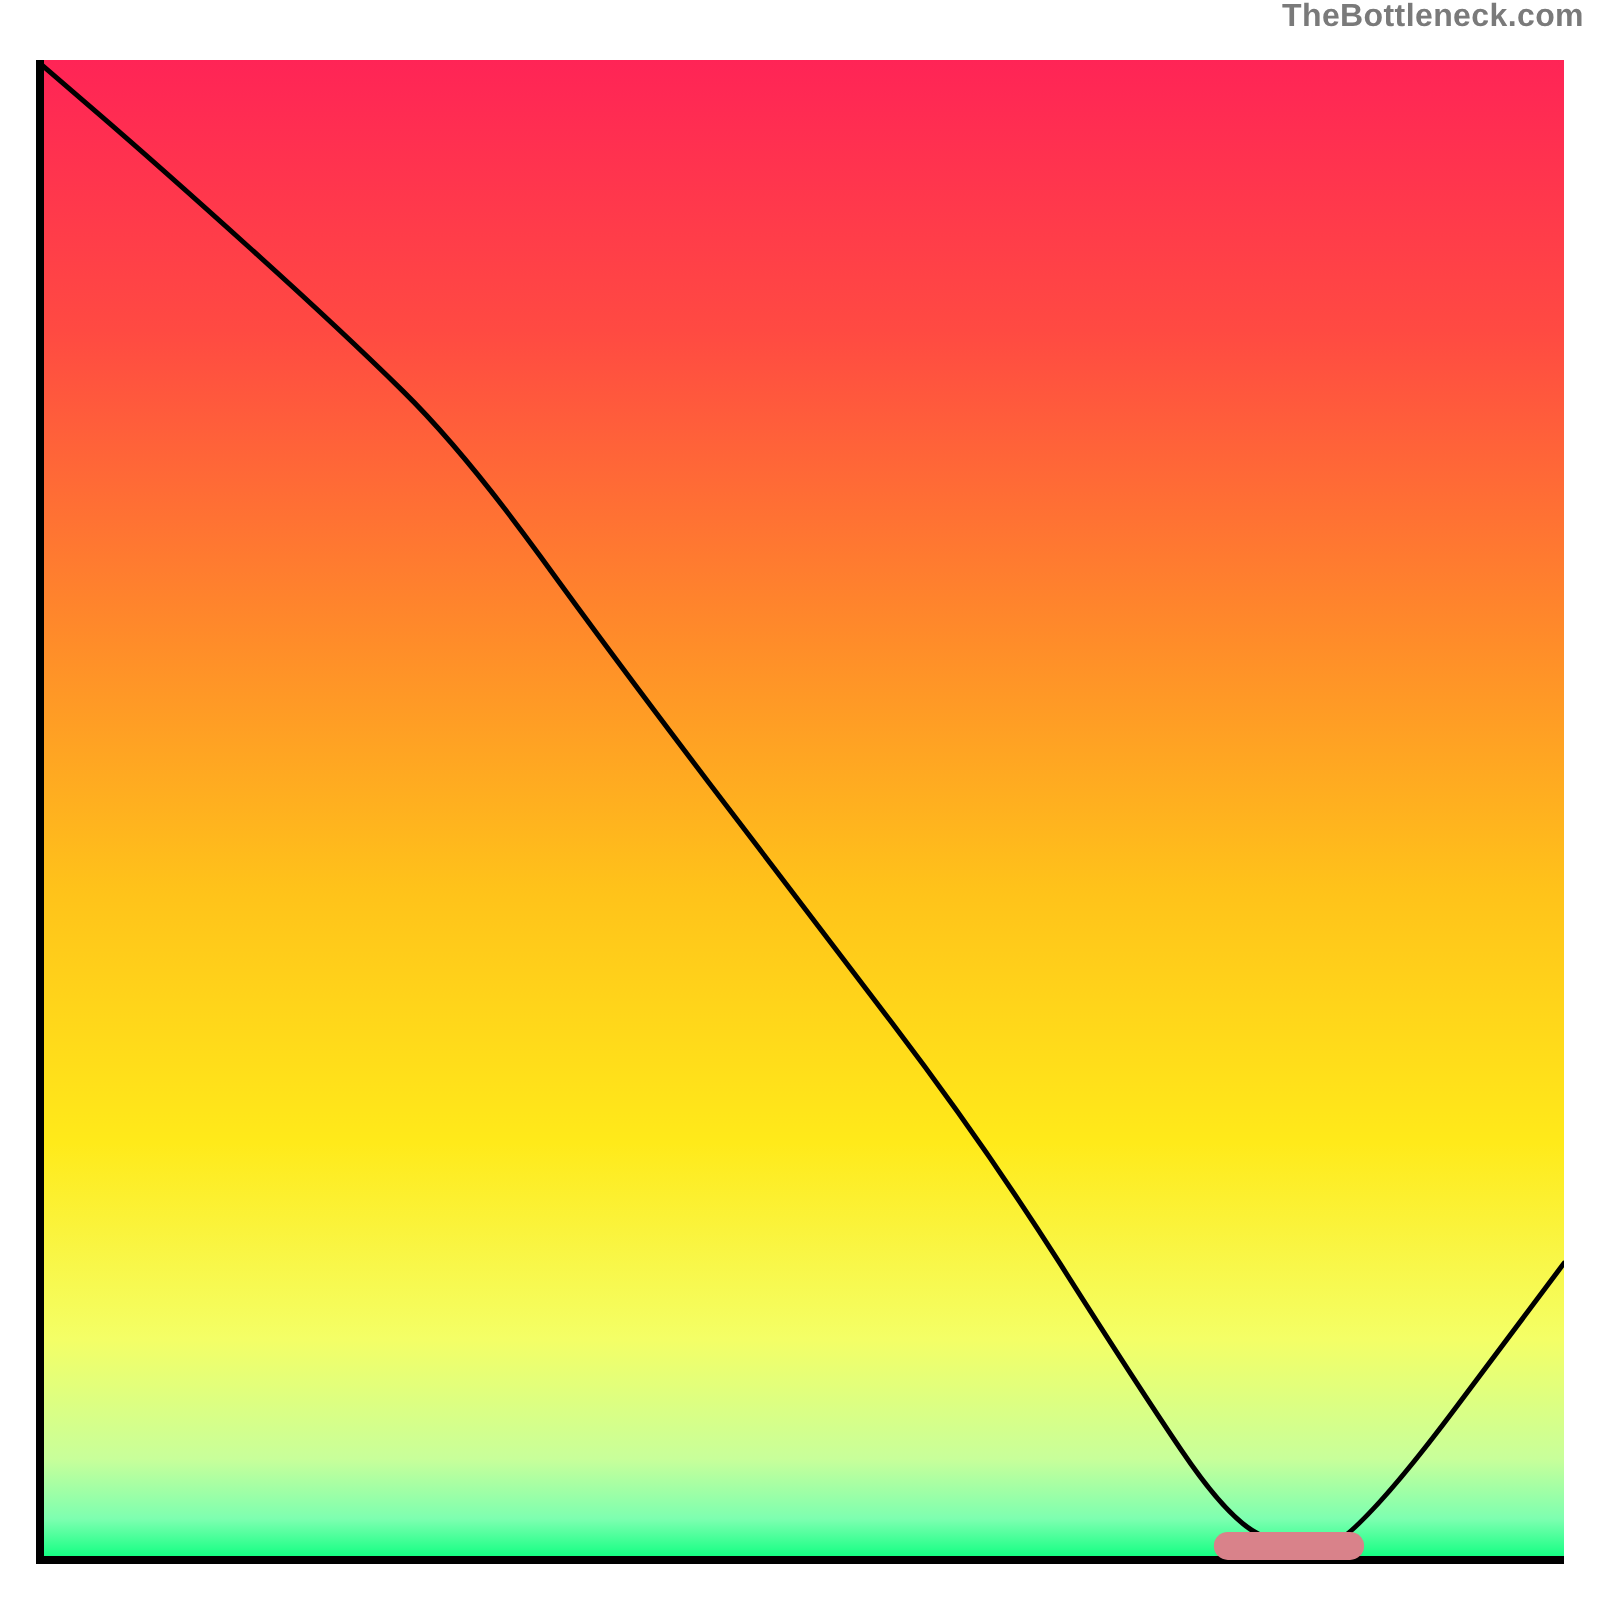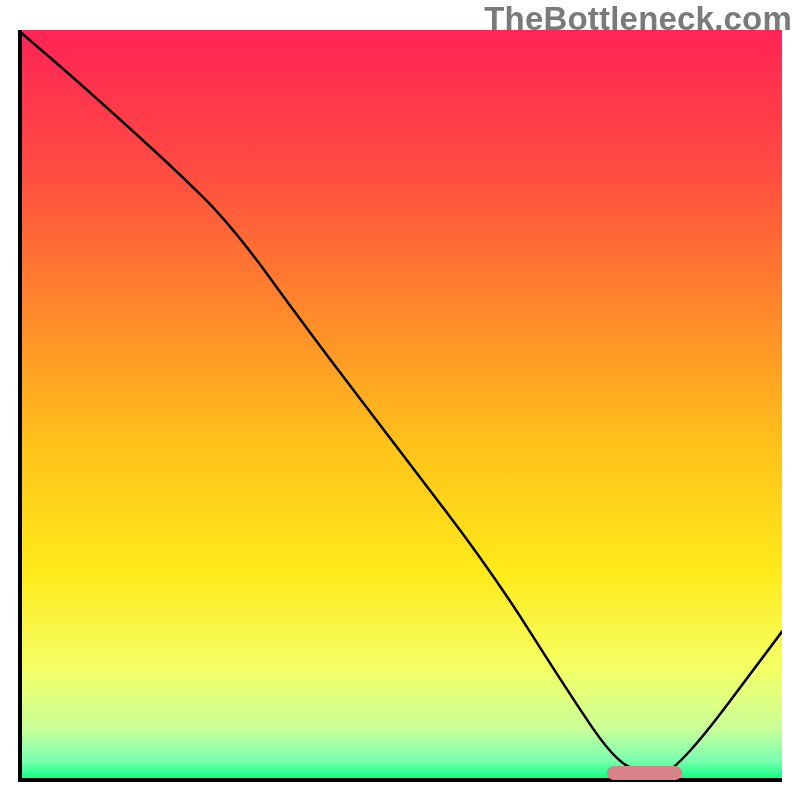--- a/index.html
+++ b/index.html
@@ -13,21 +13,21 @@
   .wrap {
     position: relative;
     width: 800px;
     height: 800px;
   }
   .watermark {
     position: absolute;
     top: 0;
     right: 8px;
     font-family: Arial, Helvetica, sans-serif;
-    font-size: 33px;
+    font-size: 16px;
     font-weight: bold;
     color: #7a7a7a;
     letter-spacing: 0.2px;
   }
   .plot-area {
     position: absolute;
     left: 18px;
     top: 30px;
     width: 764px;   
     height: 752px;  

